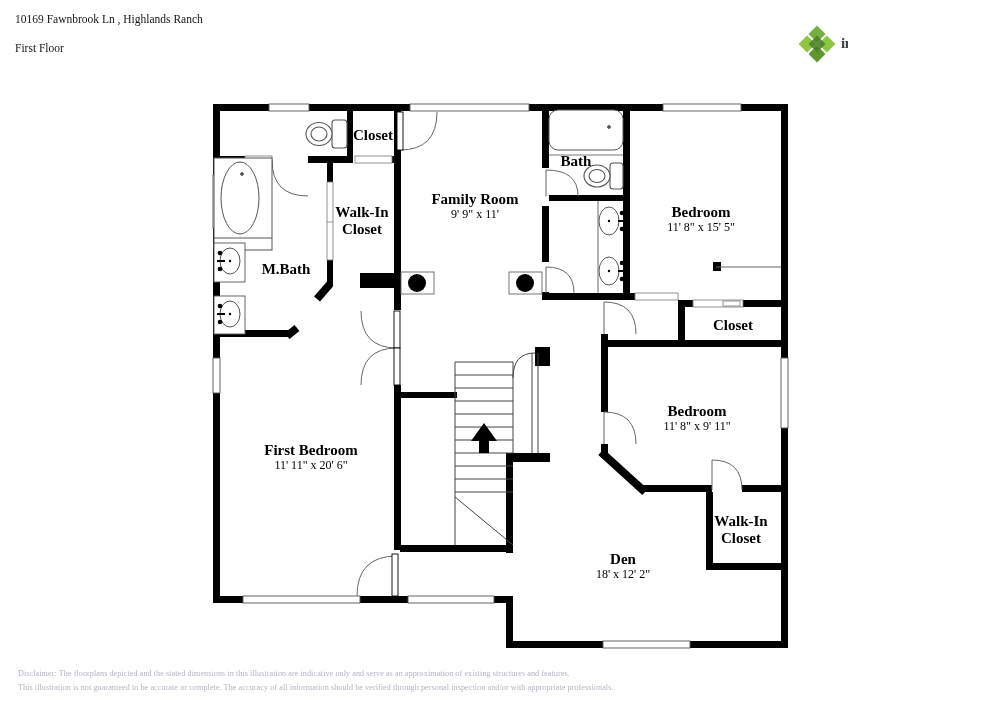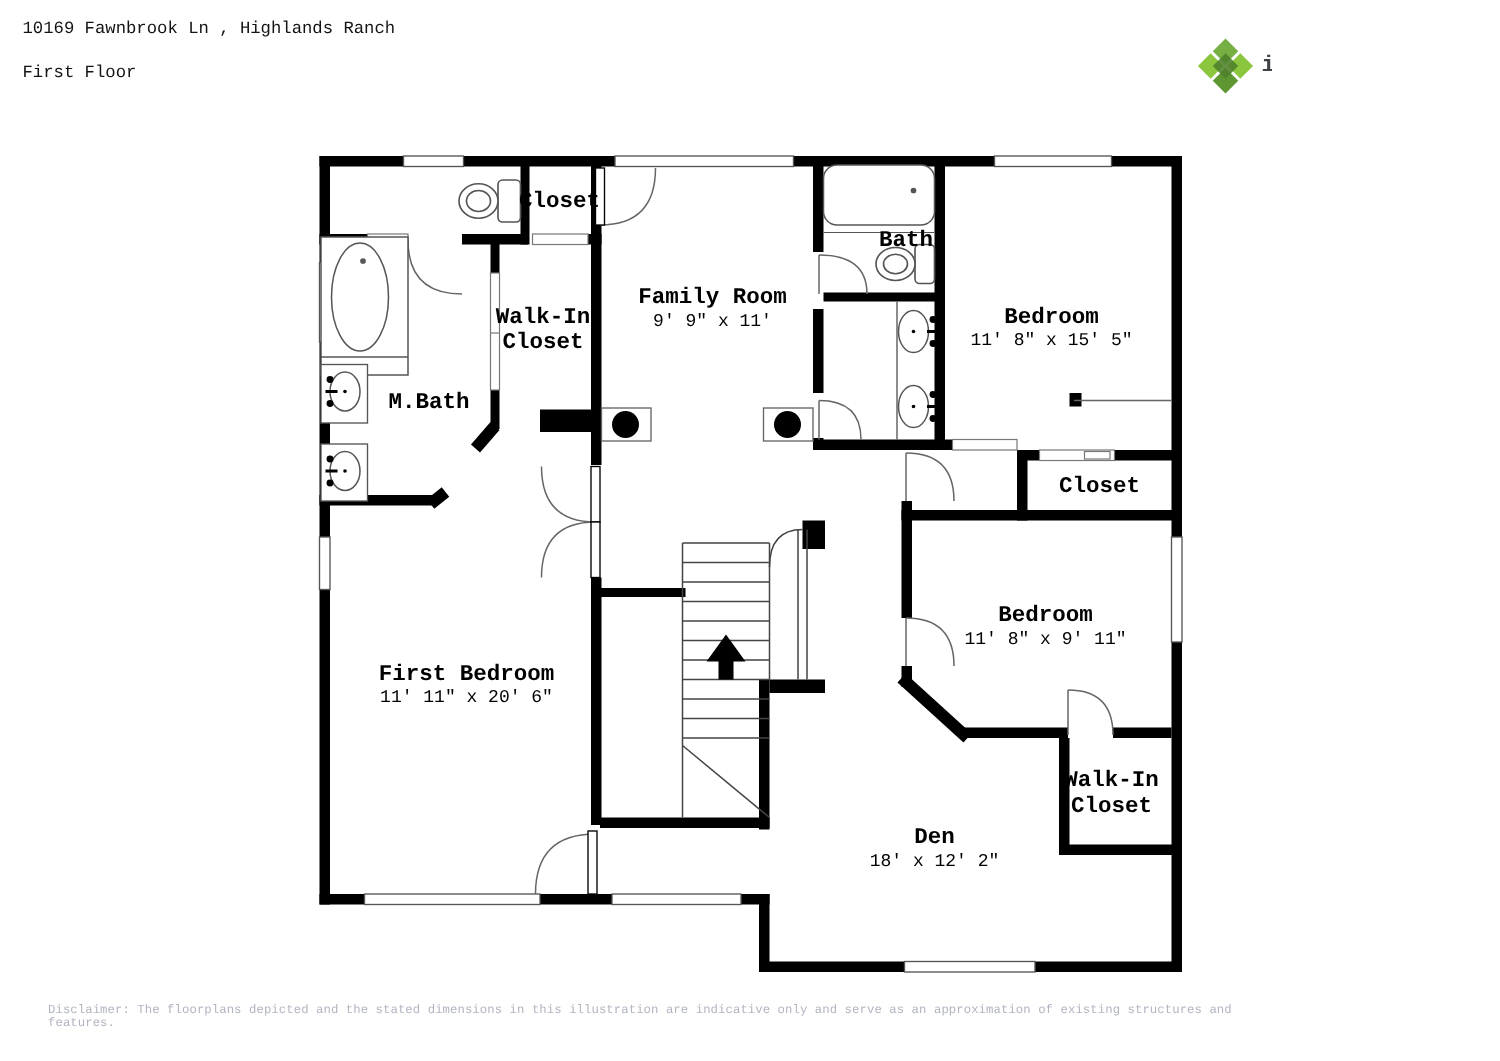--- a/index.html
+++ b/index.html
@@ -1,29 +1,29 @@
 <!DOCTYPE html>
 <html><head>
 <meta charset="utf-8">
 <style>
   html,body{margin:0;padding:0;background:#fff;}
   #page{position:relative;width:848px;height:707px;background:#fff;overflow:hidden;
-        font-family:Liberation Mono, monospace;}
+        font-family:Liberation Serif, serif;}
   #plan-svg{position:absolute;left:0;top:0;}
   .hdr-line{position:absolute;left:15px;font-size:11.5px;color:#141414;}
   .logo{position:absolute;left:797px;top:23px;display:flex;align-items:center;}
   .logo-words{margin-left:4px;font-size:15px;font-weight:bold;letter-spacing:-0.3px;color:#3d4245;}
   .logo-words .homes{color:#8bc53f;}
   .room-label{position:absolute;transform:translateX(-50%);text-align:center;color:#000;
               line-height:1.13;white-space:nowrap;}
   .room-label .rname{font-weight:bold;font-size:15px;}
   .room-label .rdims{font-size:12px;}
   .room-label .rdims:empty{display:none;}
   .room-label.wrap{white-space:normal;width:66px;}
-  .disc{position:absolute;left:32px;font-size:8.2px;color:#b1b5c0;letter-spacing:0.05px;}
+  .disc{position:absolute;left:18px;font-size:8.2px;color:#b1b5c0;letter-spacing:0.05px;}
 </style>
 </head>
 <body>
 
 <div id="page">
 
   <div class="hdr-line" style="top:13px">10169 Fawnbrook Ln , Highlands Ranch</div>
   <div class="hdr-line" style="top:42px">First Floor</div>
 
   <div class="logo">
@@ -233,21 +233,21 @@
         <circle cx="609" cy="221" r="1.2"></circle>
           <circle cx="609" cy="271" r="1.2"></circle>
       </g>
     </g>
   </svg>
 
   <div class="room-label" style="left:475px;top:191px">
     <div class="rname">Family Room</div>
     <div class="rdims">9' 9" x 11'</div>
   </div>
-  <div class="room-label" style="left:604px;top:153px">
+  <div class="room-label" style="left:576px;top:153px">
     <div class="rname">Bath</div>
   </div>
   <div class="room-label" style="left:701px;top:204px">
     <div class="rname">Bedroom</div>
     <div class="rdims">11' 8" x 15' 5"</div>
   </div>
   <div class="room-label" style="left:373px;top:127px">
     <div class="rname">Closet</div>
   </div>
   <div class="room-label wrap" style="left:362px;top:204px">
@@ -269,14 +269,15 @@
   </div>
   <div class="room-label wrap" style="left:741px;top:513px">
     <div class="rname">Walk-In Closet</div>
   </div>
   <div class="room-label" style="left:623px;top:551px">
     <div class="rname">Den</div>
     <div class="rdims">18' x 12' 2"</div>
   </div>
 
   <div class="disc" style="top:669px">Disclaimer: The floorplans depicted and the stated dimensions in this illustration are indicative only and serve as an approximation of existing structures and features.</div>
+  <div class="disc" style="top:683px">This illustration is not guaranteed to be accurate or complete. The accuracy of all information should be verified through personal inspection and/or with appropriate professionals.</div>
 
 </div>
 
 </body></html>

